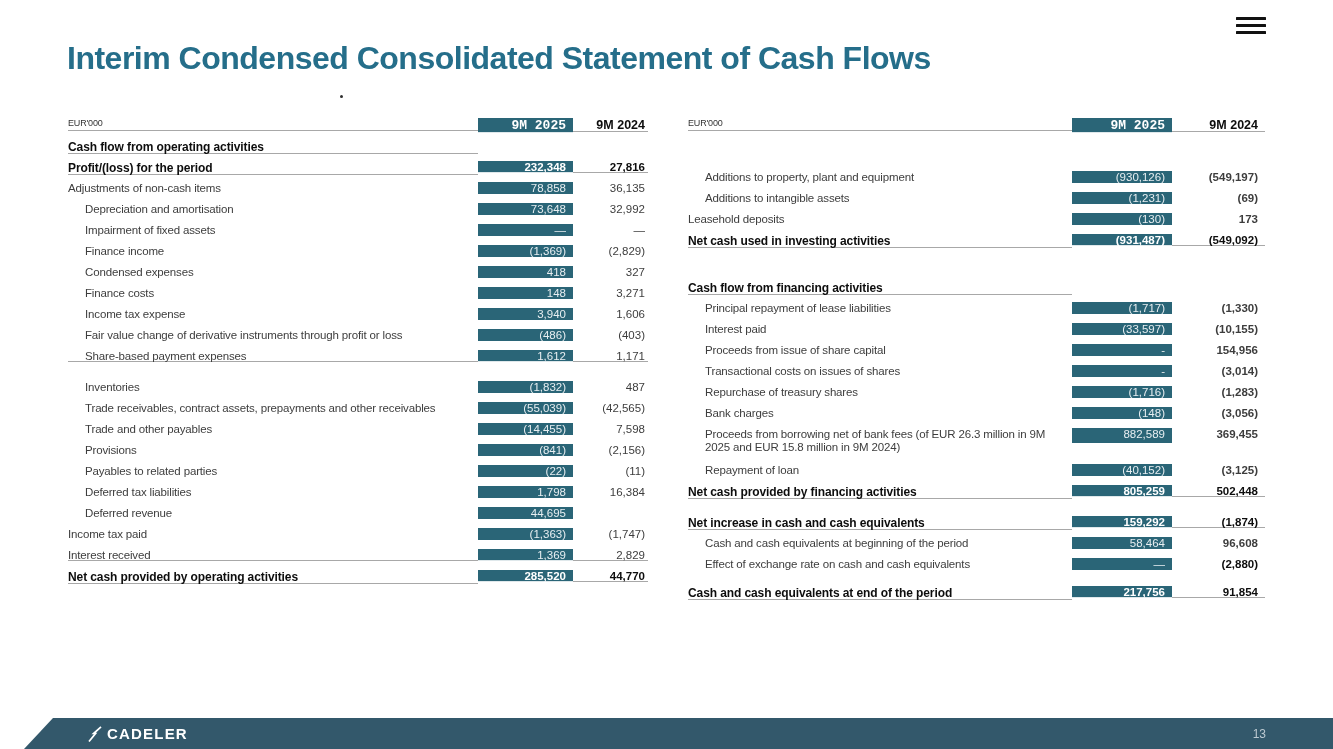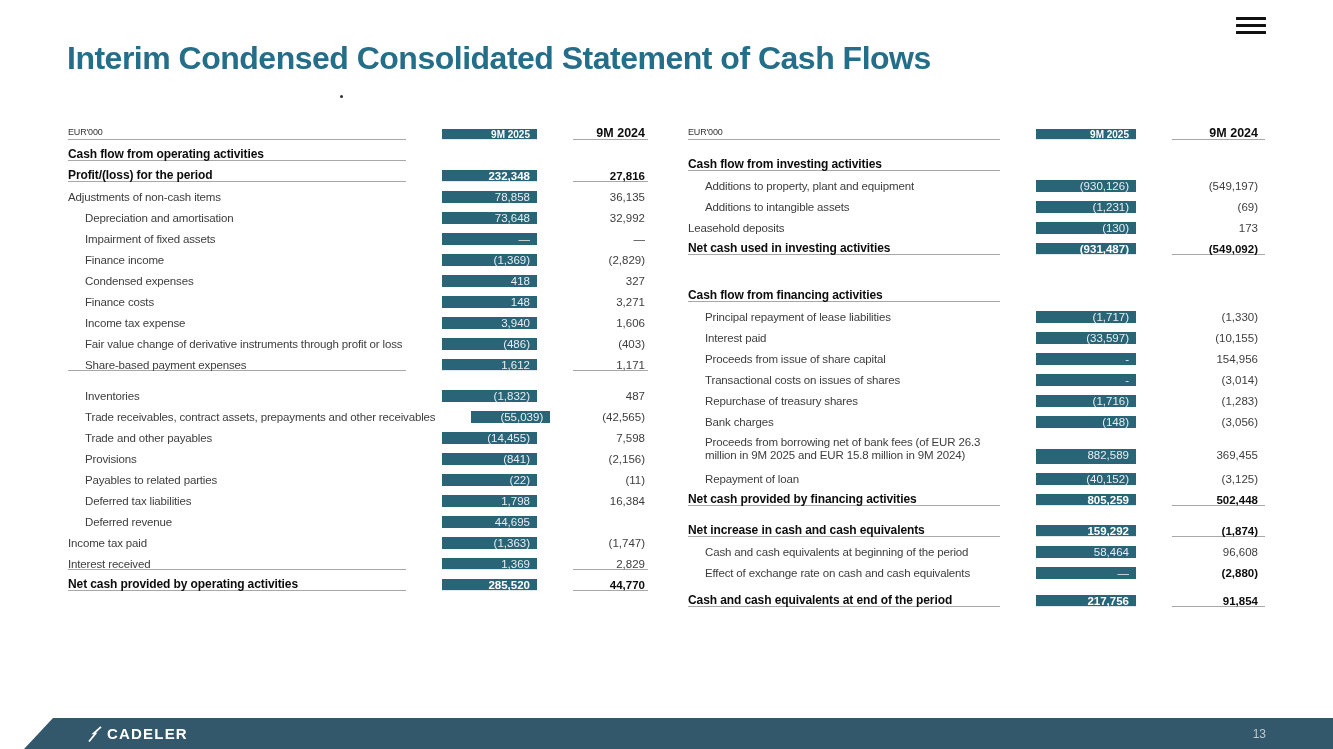--- a/index.html
+++ b/index.html
@@ -11,35 +11,35 @@
   .menu-btn .bar{height:3px;background:#111;border-radius:0.5px;}
 
   
   .page-title{position:absolute;left:67px;top:40px;font-size:32px;font-weight:bold;color:#256e8a;letter-spacing:-0.5px;white-space:nowrap;}
   .stray-dot{position:absolute;left:340px;top:95px;width:3px;height:3px;background:#2f2f2f;border-radius:50%;}
 
   
   .fin-table{position:absolute;top:118px;}
   .fin-table.left{left:68px;width:580px;}
   .fin-table.right{left:688px;width:577px;}
-  .t-row{display:flex;align-items:flex-end;height:21px;gap:36px;}
+  .t-row{display:flex;align-items:flex-start;height:21px;}
   .t-row.tall{height:36px;}
   .c-label{flex:1;display:flex;align-items:center;font-size:11.5px;letter-spacing:-0.15px;color:#3d3d3d;white-space:nowrap;overflow:visible;}
   .tall .c-label{white-space:normal;line-height:13px;align-items:flex-end;padding-bottom:2px;}
   .c-v1{display:flex;align-items:center;justify-content:flex-end;padding-right:7px;background:#2a6577;color:#e7eef1;font-size:11.5px;}
   .c-v2{display:flex;align-items:center;justify-content:flex-end;font-size:11.5px;color:#3d3d3d;}
   .left .c-v1{width:88px;}
   .left .c-v2{width:72px;padding-right:3px;}
   .right .c-v1{width:93px;}
-  .right .c-v2{width:86px;padding-right:7px;}
+  .right .c-v2{width:86px;padding-right:7px;font-weight:bold;}
   .tall .c-v1,.tall .c-v2{align-items:flex-end;padding-bottom:3px;}
 
   .t-row.header{height:22px;}
   .header .c-label{font-size:9px;color:#333;align-items:flex-end;padding-bottom:3px;}
-  .header .c-v1{font-weight:bold;color:#fff;font-size:10px;}
+  .header .c-v1{font-weight:bold;color:#fff;font-size:13px;font-family:Liberation Mono, monospace;}
   .header .c-v2{font-weight:bold;color:#0d0d0d;font-size:12.5px;}
 
   .t-row.section .c-label{font-weight:bold;color:#0d0d0d;font-size:12px;letter-spacing:-0.1px;}
   .t-row.total .c-label{font-weight:bold;color:#0d0d0d;font-size:12px;letter-spacing:-0.1px;}
   .t-row.total .c-v1{font-weight:bold;color:#ffffff;}
   .t-row.total .c-v2{font-weight:bold;color:#0d0d0d;}
   .c-v2.b{font-weight:bold;color:#0d0d0d;}
   .t-row.indent .c-label{padding-left:17px;}
 
   .rule .c-label,.rule .c-v2{box-shadow:inset 0 -1px 0 #a8a8a8;}
@@ -187,21 +187,20 @@
         <div class="c-label">EUR'000</div>
         <div class="c-v1">9M 2025</div>
         <div class="c-v2">9M 2024</div>
       </div>
       <div class="t-row spacer" style="height: 10px;">
         <div class="c-label"></div>
         <div class="c-v1"></div>
         <div class="c-v2"></div>
       </div>
       <div class="t-row section rule">
-        <div class="c-label">Cash flow from investing activities</div>
         <div class="c-v1"></div>
         <div class="c-v2"></div>
       </div>
       <div class="t-row indent">
         <div class="c-label">Additions to property, plant and equipment</div>
         <div class="c-v1">(930,126)</div>
         <div class="c-v2">(549,197)</div>
       </div>
       <div class="t-row indent">
         <div class="c-label">Additions to intangible assets</div>

